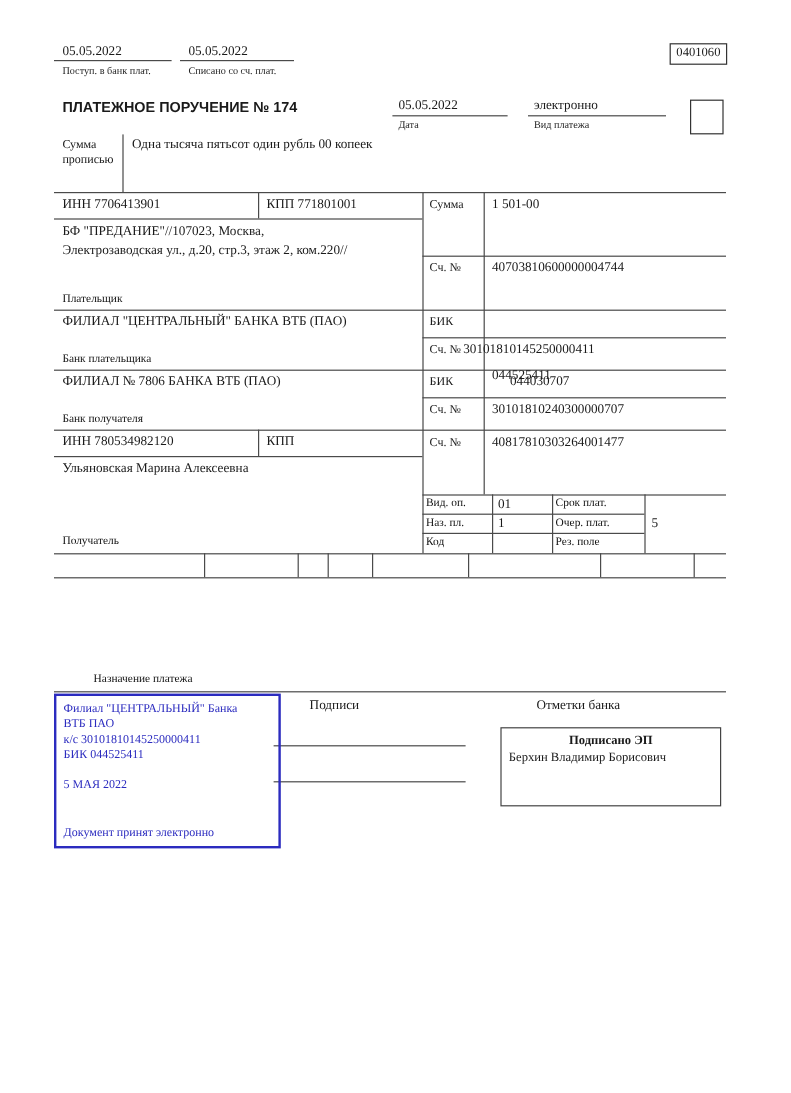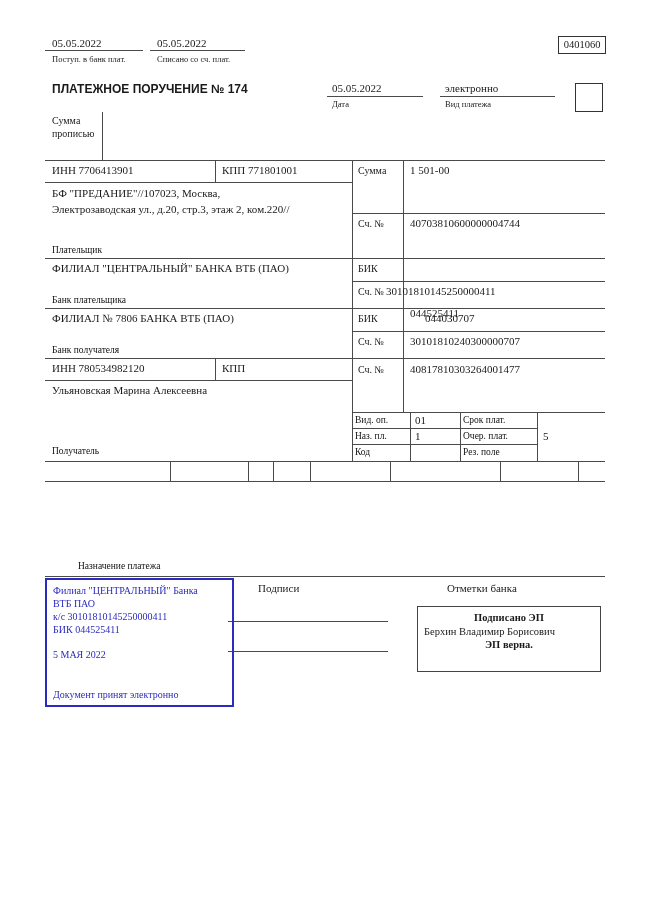--- a/index.html
+++ b/index.html
@@ -57,20 +57,21 @@
   <span class="t" style="left:332px;top:82px;">05.05.2022</span>
   <span class="t" style="left:445px;top:82px;">электронно</span>
   <div class="hline" style="left:327px;top:96px;width:96px;"></div>
   <div class="hline" style="left:440px;top:96px;width:115px;"></div>
   <span class="sm" style="left:332px;top:100px;">Дата</span>
   <span class="sm" style="left:445px;top:100px;">Вид платежа</span>
   <div class="box status-box"></div>
 
   <div class="blk" style="left:52px;top:114px;width:48px;font-size:10px;line-height:13px;">Сумма прописью</div>
   <div class="vline" style="left:102px;top:112px;height:48px;"></div>
+  <span class="t" style="left:110px;top:114px;">Одна тысяча пятьсот один рубль 00 копеек</span>
 
   <div class="hline" style="left:45px;top:160px;width:560px;"></div>
   <div class="hline" style="left:45px;top:182px;width:307px;"></div>
   <div class="hline" style="left:352px;top:213px;width:253px;"></div>
   <div class="hline" style="left:45px;top:258px;width:560px;"></div>
   <div class="hline" style="left:352px;top:281px;width:253px;"></div>
   <div class="hline" style="left:45px;top:308px;width:560px;"></div>
   <div class="hline" style="left:352px;top:331px;width:253px;"></div>
   <div class="hline" style="left:45px;top:358px;width:560px;"></div>
   <div class="hline" style="left:45px;top:380px;width:307px;"></div>
@@ -149,16 +150,15 @@
     <div>ВТБ ПАО</div>
     <div>к/с 30101810145250000411</div>
     <div>БИК 044525411</div>
     <div class="gap">5 МАЯ 2022</div>
     <div class="bottom">Документ принят электронно</div>
   </div>
 
   <div class="ep-box">
     <div class="ep-title">Подписано ЭП</div>
     <div class="ep-name">Берхин Владимир Борисович</div>
-    <div class="ep-valid">ЭП верна.</div>
   </div>
 
 </div>
 
 </body></html>

